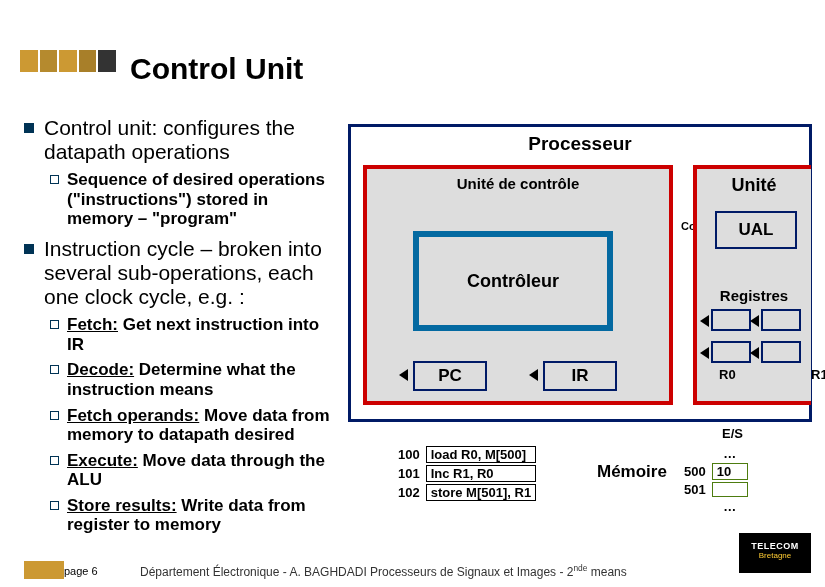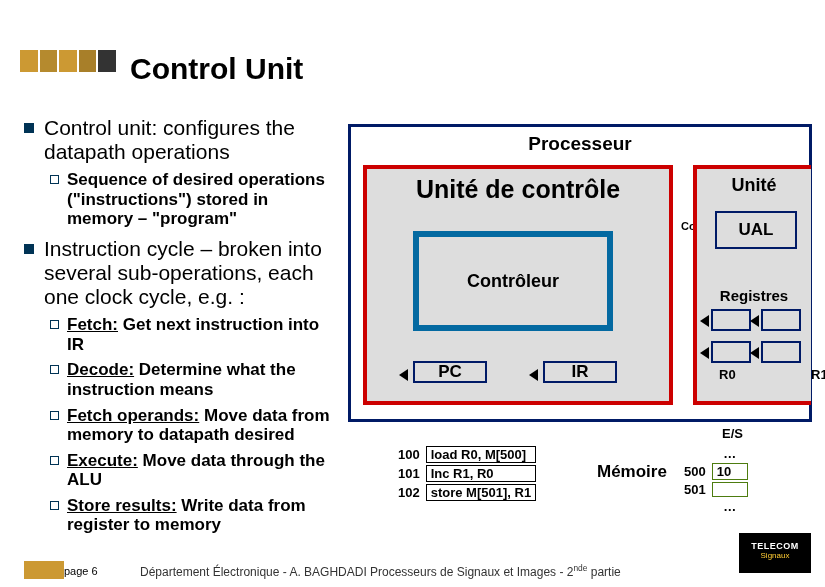--- a/index.html
+++ b/index.html
@@ -88,36 +88,36 @@
     position: absolute;
     left: 12px; top: 38px;
     width: 310px; height: 240px;
     border: 4px solid #cc0000;
     background: #ddd;
   }
   .ctrl-unit-label {
     position: absolute;
     left: 0; right: 0; top: 6px;
     text-align: center;
-    font-size: 25px;
+    font-size: 15px;
     font-weight: bold;
     color: #000;
   }
   .controller-box {
     position: absolute;
     left: 46px; top: 62px;
     width: 200px; height: 100px;
     border: 6px solid #0369a1;
     background: #ddd;
     display:flex;align-items:center;justify-content:center;
     font-size: 18px; font-weight: bold;
   }
   .pc-box, .ir-box {
     position: absolute;
-    width: 74px; height: 22px;
+    width: 74px; height: 30px;
     border: 2px solid #001a66;
     background: #ddd;
     display:flex;align-items:center;justify-content:center;
     font-size: 17px; font-weight: bold;
     top: 192px;
   }
   .pc-box { left: 46px; }
   .ir-box { left: 176px; }
   .arrow-left {
     position:absolute;width:0;height:0;
@@ -360,19 +360,19 @@
         </tr>
   </tbody>
     </table>
 </div>
 
 <div class="footer">
   <div class="footer-bar"></div>
   <div class="page-no">page 6</div>
   <div class="dept">Département Électronique - A. BAGHDADI</div>
   <div class="proc-foot">
-    <span>Processeurs de Signaux et Images - 2</span><sup>nde</sup><span> partie</span>
+    <span>Processeurs de Signaux et Images - 2</span><sup>nde</sup><span> means</span>
   </div>
   <div class="logo">
     <div class="b">TELECOM</div>
-    <div class="sub">Signaux</div>
+    <div class="sub">Bretagne</div>
   </div>
 </div>
 
 </body></html>

